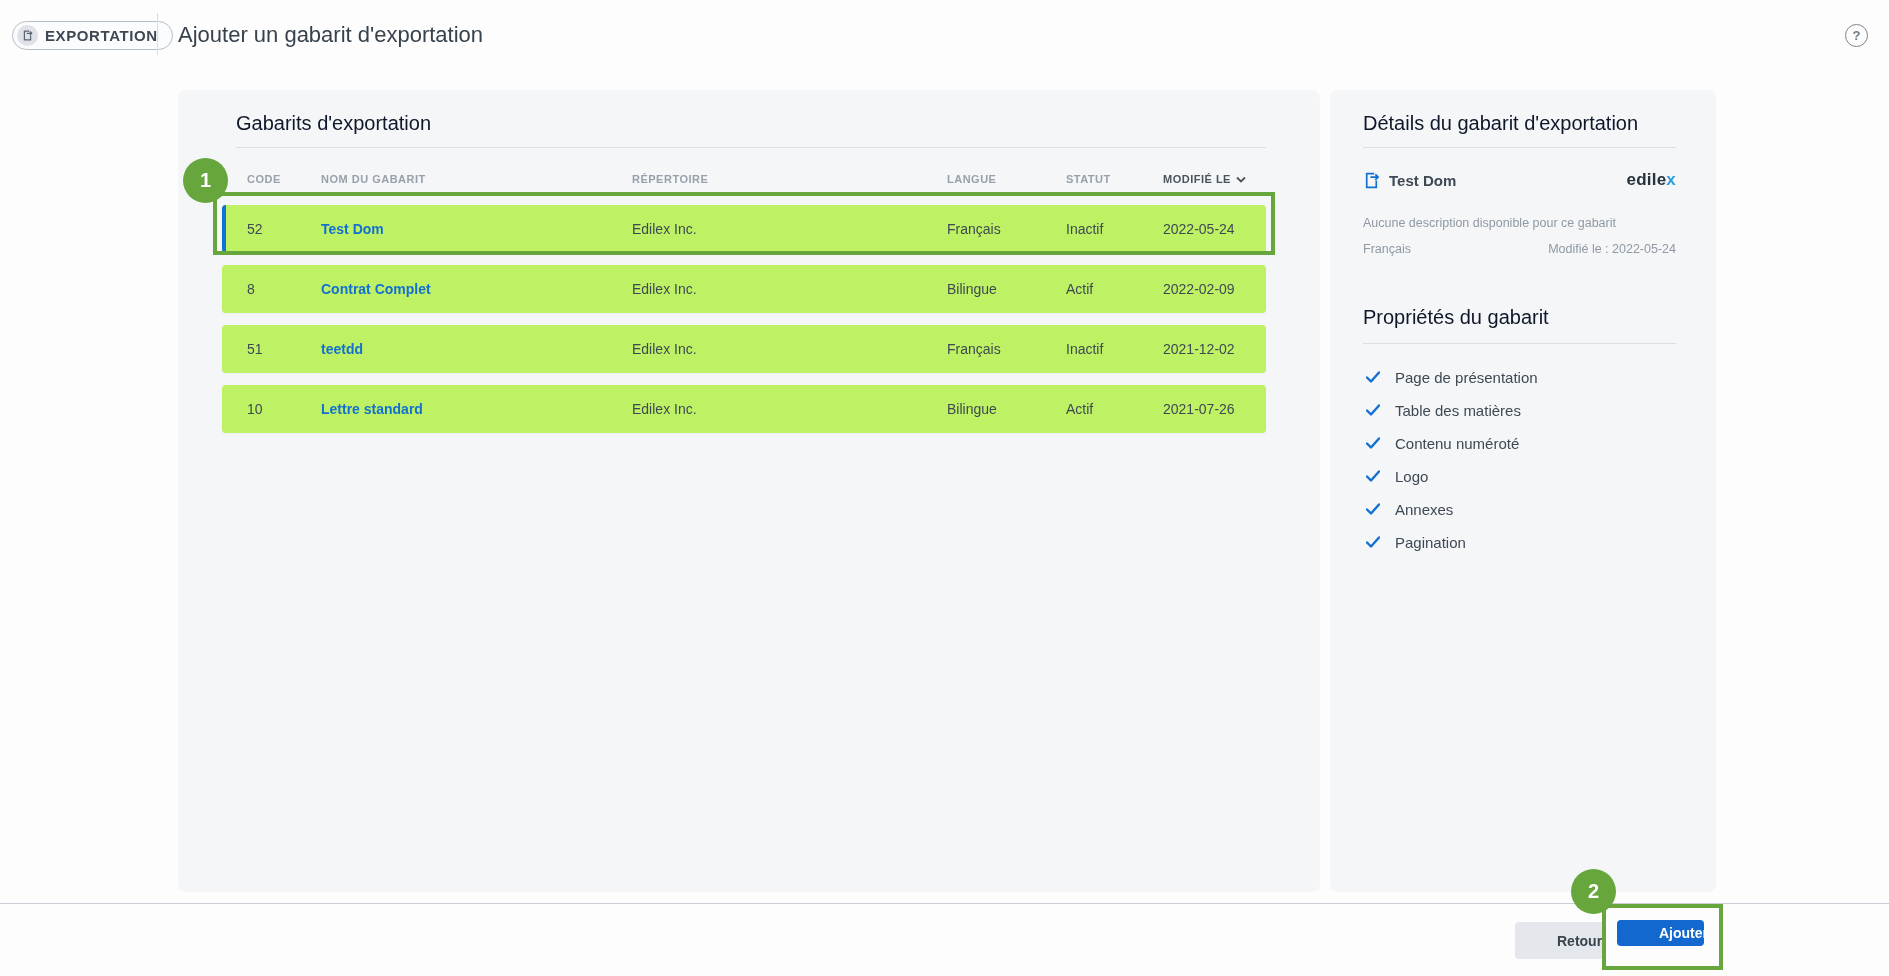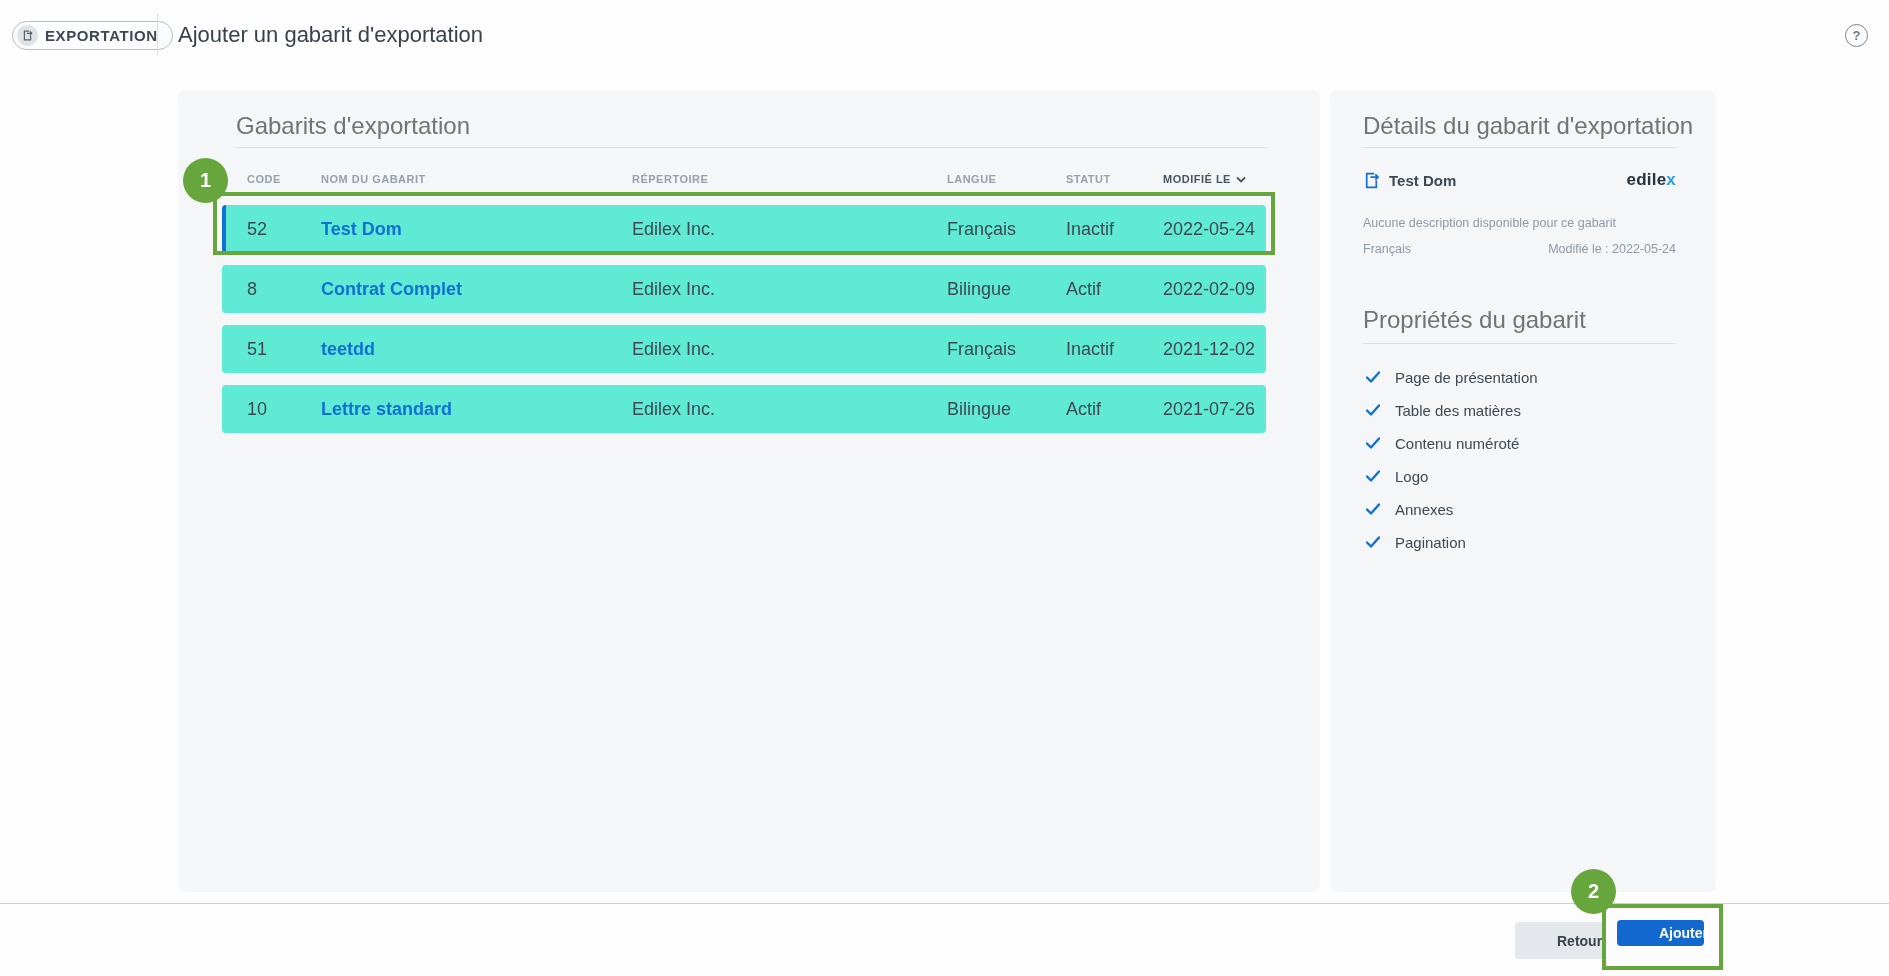--- a/index.html
+++ b/index.html
@@ -13,34 +13,34 @@
   .badge-label{font-size:15px;font-weight:bold;letter-spacing:.6px;color:#3d4852;}
   .vdiv{position:absolute;left:157px;top:13px;width:1px;height:42px;background:#d9dde1;}
   .page-title{position:absolute;left:178px;top:22px;font-size:22px;color:#37424c;}
   .help{position:absolute;left:1845px;top:24px;width:21px;height:21px;border:1.5px solid #79838d;
         border-radius:50%;color:#6f7983;font-size:13px;font-weight:bold;display:flex;align-items:center;justify-content:center;cursor:pointer;}
 
   
   .panel{position:absolute;top:90px;background:#f4f6f8;border-radius:8px;}
   .panel-left{left:178px;width:1142px;height:802px;}
   .panel-right{left:1330px;width:386px;height:802px;}
-  .section-title{font-size:24px;color:#737373;text-align:right;}
+  .section-title{font-size:20px;color:#0f172a;text-align:right;}
   .rule{height:1px;background:#dadfe4;}
 
   
   .lp-title{position:absolute;left:58px;top:22px;}
   .lp-rule{position:absolute;left:58px;right:54px;top:57px;}
   .grid{display:grid;grid-template-columns:74px 311px 315px 119px 97px 1fr;align-items:center;
         padding-left:25px;box-sizing:border-box;}
   .thead{position:absolute;left:44px;top:78px;width:1044px;height:22px;}
   .th{font-size:11px;font-weight:bold;letter-spacing:.5px;color:#98a1ab;cursor:pointer;}
   .th.sorted{color:#4a545e;display:flex;align-items:center;gap:5px;text-align:center;}
   .rows{position:absolute;left:44px;top:115px;width:1044px;}
-  .row{position:relative;height:48px;background:#5eead4;border-radius:4px;margin-bottom:12px;
-       font-size:18px;color:#3e4953;cursor:pointer;box-shadow:0 1px 2px rgba(40,50,60,.04);}
+  .row{position:relative;height:48px;background:#bef264;border-radius:4px;margin-bottom:12px;
+       font-size:14px;color:#3e4953;cursor:pointer;box-shadow:0 1px 2px rgba(40,50,60,.04);}
   .row .selbar{display:none;}
   .row.selected .selbar{display:block;position:absolute;left:0;top:0;bottom:0;width:4px;
        background:#1270d2;border-radius:4px 0 0 4px;}
   .cell-name{color:#1270d2;font-weight:bold;cursor:pointer;}
 
   
   .rp-title{position:absolute;left:33px;top:22px;}
   .rp-rule1{position:absolute;left:33px;right:40px;top:57px;}
   .rp-name{position:absolute;left:33px;right:40px;top:80px;display:flex;align-items:center;gap:9px;}
   .rp-name-text{font-size:15px;font-weight:bold;color:#3e4953;}

